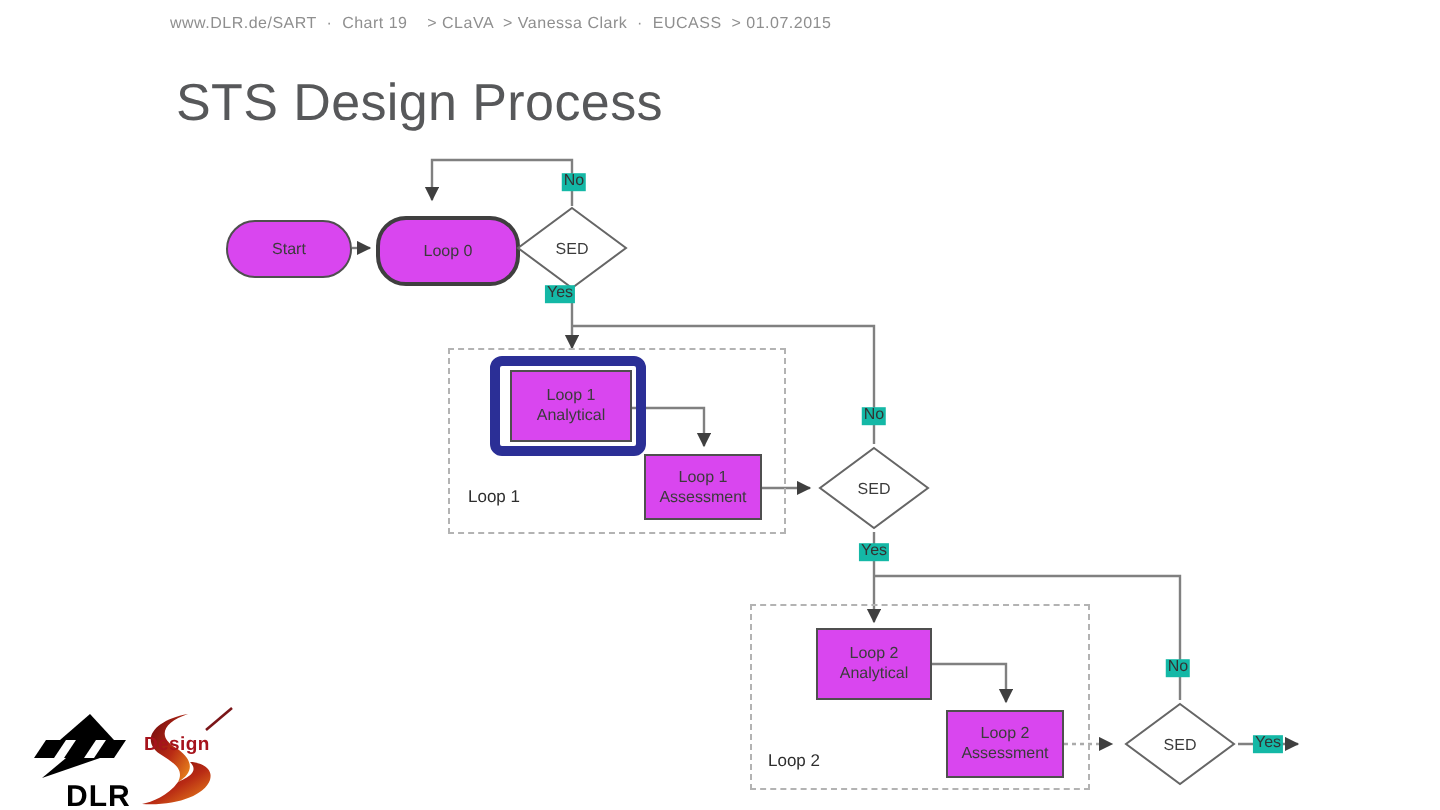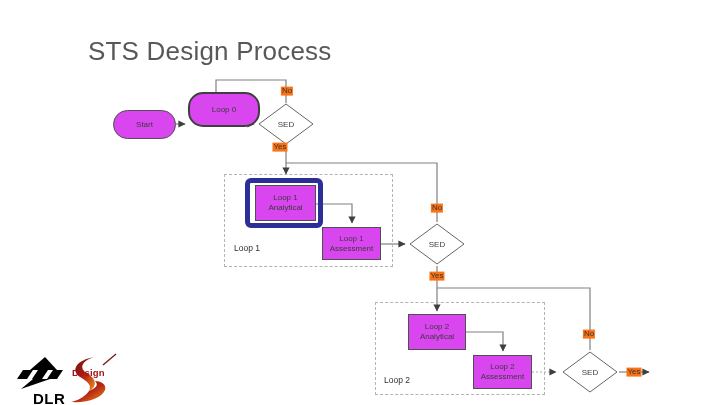--- a/index.html
+++ b/index.html
@@ -13,34 +13,35 @@
 
   .node{position:absolute;background:#d946ef;border:1px solid #4f4f4f;display:flex;flex-direction:column;
         align-items:center;justify-content:center;text-align:center;font-size:8px;color:#3b3b3b;line-height:1.25;box-sizing:border-box;}
   .stadium{border-radius:16px;border-width:1.2px;}
   .proc{border-width:2px;border-color:#3f3f3f;}
   .dgroup{position:absolute;border:1px dashed #b3b3b3;box-sizing:border-box;}
   .glabel{position:absolute;font-size:8.5px;color:#2e2e2e;}
   .diamond{position:absolute;}
   .diamond svg{position:absolute;left:0;top:0;}
   .diamond .dl{position:absolute;left:0;top:0;right:0;bottom:0;display:flex;align-items:center;justify-content:center;font-size:8px;color:#3b3b3b;}
-  .elabel{position:absolute;transform:translate(-50%,-50%);font-size:8px;color:#333;background:#f97316;padding:0 1px;line-height:1.1;}
+  .elabel{position:absolute;transform:translate(-50%,-50%);font-size:8px;color:#333;background:#14b8a6;padding:0 1px;line-height:1.1;}
   .highlight{position:absolute;border:5px solid #2b2f96;border-radius:6px;box-sizing:border-box;background:transparent;}
 
   .dlr{position:absolute;left:17px;top:356px;width:50px;height:48px;}
   .dlr .mark{position:absolute;left:0;top:1px;}
   .dlr .word{position:absolute;left:16px;top:34px;font-size:15px;font-weight:bold;color:#000;letter-spacing:.5px;}
   .clava{position:absolute;left:63px;top:352px;width:58px;height:52px;}
   .clava .word{position:absolute;left:9px;top:15px;font-size:9.5px;font-weight:bold;color:#a6131c;letter-spacing:.2px;}
 </style>
 </head>
 <body>
 
 <div class="slide">
 
+  <div class="hdr">www.DLR.de/SART  ·  Chart 19    &gt; CLaVA  &gt; Vanessa Clark  ·  EUCASS  &gt; 01.07.2015</div>
   <div class="title">STS Design Process</div>
 
   <svg class="wires" viewBox="0 0 720 405">
     <defs>
       <marker id="arr" markerWidth="7" markerHeight="7" refX="5.5" refY="3" orient="auto">
         <path d="M0,0 L6,3 L0,6 Z" fill="#3f3f3f"></path>
       </marker>
     </defs>
     <g fill="none" stroke="#808080" stroke-width="1.2">
       <polyline points="176,124 185,124" marker-end="url(#arr)"></polyline>
@@ -60,21 +61,21 @@
 
   <div class="dgroup" style="left:224px;top:174px;width:169px;height:93px;"></div>
   <div class="glabel" style="left:234px;top:243px;">Loop 1</div>
   <div class="dgroup" style="left:375px;top:302px;width:170px;height:93px;"></div>
   <div class="glabel" style="left:384px;top:375px;">Loop 2</div>
 
   <div class="node stadium" style="left:113px;top:110px;width:63px;height:29px;">
     <span>Start</span>
   </div>
 
-  <div class="node proc" style="left:188px;top:92px;width:72px;height:35px;border-radius:15px;">
+  <div class="node proc" style="left:188px;top:108px;width:72px;height:35px;border-radius:15px;">
     <span>Loop 0</span>
   </div>
 
   <div class="diamond" style="left:258px;top:103px;width:56px;height:42px;">
     <svg width="56" height="42">
       <polygon points="28,1 55,21 28,41 1,21" fill="#fff" stroke="#666" stroke-width="1"></polygon>
     </svg>
     <span class="dl">SED</span>
   </div>
 

